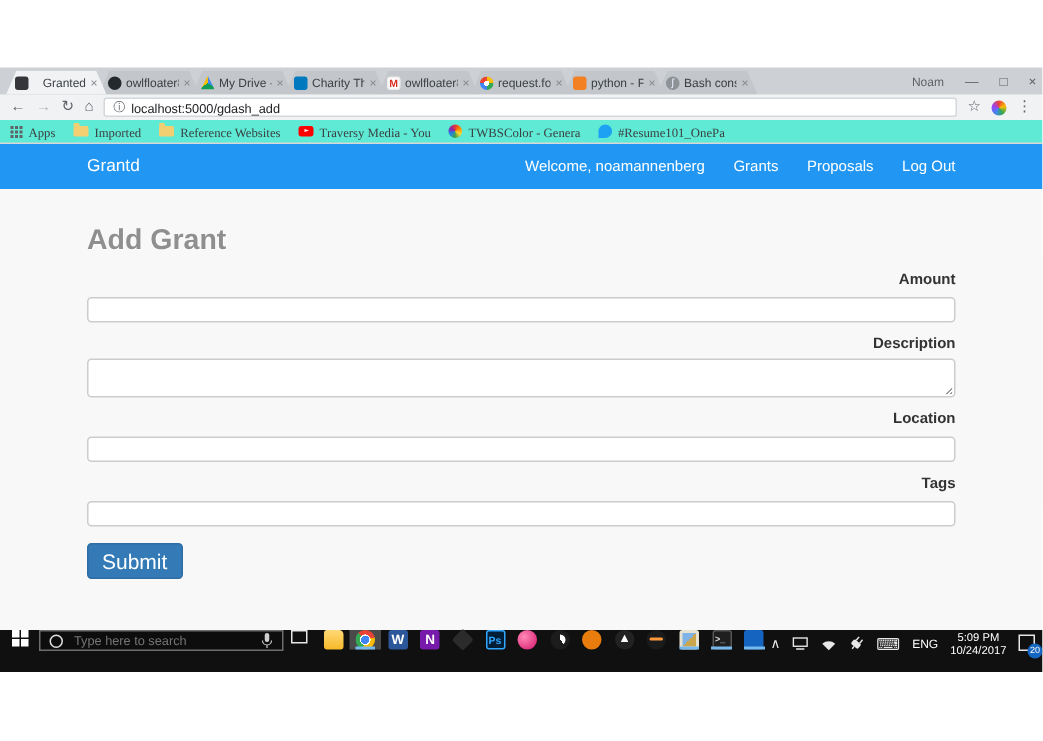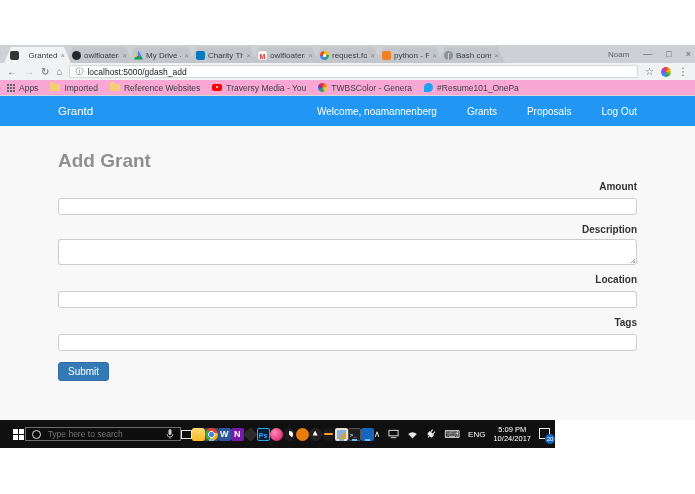--- a/index.html
+++ b/index.html
@@ -46,60 +46,60 @@
   .nav-ic { font-size:10px; color:#5f6368; line-height:17px; }
   .nav-ic.dim { color:#b4b8bc; }
   .omnibox { flex:1; height:13px; background:#fff; border:1px solid #d4d7db; border-radius:2px;
              display:flex; align-items:center; gap:4px; padding:0 5px; }
   .omni-info { font-size:8px; color:#5f6368; }
   .omni-url { font-size:8.5px; color:#202124; white-space:nowrap; }
   .ext-wheel { width:10px; height:10px; border-radius:50%;
                background:conic-gradient(#ea4335,#fbbc05,#34a853,#4285f4,#a142f4,#ea4335); }
 
   
-  .bookmarks { height:16px; background:#f9a8d4; border-bottom:1px solid #d8d8d8; display:flex; align-items:center; gap:12px; padding:0 7px; }
+  .bookmarks { height:16px; background:#5eead4; border-bottom:1px solid #d8d8d8; display:flex; align-items:center; gap:12px; padding:0 7px;font-family:Liberation Serif, serif; }
   .bm { display:flex; align-items:center; gap:4px; }
   .bm-label { font-size:8.5px; color:#3c4043; white-space:nowrap; }
   .ic-appsgrid { width:8px; height:8px; position:relative; }
   .ic-appsgrid::before { content:""; position:absolute; left:0; top:0; width:2px; height:2px; background:#5f6368;
     box-shadow:3px 0 #5f6368,6px 0 #5f6368,0 3px #5f6368,3px 3px #5f6368,6px 3px #5f6368,0 6px #5f6368,3px 6px #5f6368,6px 6px #5f6368; }
   .ic-folder { width:10px; height:7px; background:#f3cf72; border-radius:1px; position:relative; }
   .ic-folder::before { content:""; position:absolute; top:-2px; left:0; width:4px; height:2px; background:#f3cf72; border-radius:1px 1px 0 0; }
   .ic-youtube { width:10px; height:7px; background:#f00; border-radius:2px; position:relative; }
   .ic-youtube::before { content:""; position:absolute; left:4px; top:2px; border-left:3px solid #fff; border-top:1.5px solid transparent; border-bottom:1.5px solid transparent; }
   .ic-colorwheel { width:9px; height:9px; border-radius:50%;
                    background:conic-gradient(#e53935,#fb8c00,#fdd835,#43a047,#1e88e5,#8e24aa,#e53935); }
   .ic-twitter { width:9px; height:9px; border-radius:50% 50% 50% 0; background:#1da1f2; }
 
   
   .navbar { height:30px; background:#2196f3; display:flex; align-items:center; }
   .navbar-inner { margin:0 58px; width:579px; display:flex; align-items:center; }
   .brand { font-size:11.5px; color:#fff; font-weight:normal; }
-  .nav-links { margin-left:auto; display:flex; align-items:center; gap:30px; }
+  .nav-links { margin-left:auto; display:flex; align-items:center; gap:19px; }
   .nav-link { font-size:10px; color:#fff; white-space:nowrap; }
 
   
   .page { height:294px; background:#f8f8f8; }
   .container { margin:0 58px; width:579px; }
   .page-title { font-size:19px; font-weight:bold; color:#8f8f8f; margin:0; padding-top:24px;
                 text-shadow:0.5px 0.5px 0 #fff; }
   .fgroup { margin-top:9px; }
   .flabel { display:block; font-size:10px; font-weight:bold; color:#333; margin-bottom:4px;text-align:right; }
   .fctl { width:100%; height:17px; border:1px solid #ccc; border-radius:3px; background:#fff; padding:0 5px; font-size:10px; color:#333; outline:none; }
   .fctl-ta-wrap { position:relative; }
   .fctl-ta { width:100%; height:26px; border:1px solid #ccc; border-radius:3px; background:#fff; padding:2px 5px; font-size:10px; color:#333; resize:none; outline:none; display:block; }
   .grip { position:absolute; right:2px; bottom:2px; width:6px; height:6px;
           background:repeating-linear-gradient(135deg, transparent 0 1px, #9a9a9a 1px 2px);
           clip-path:polygon(100% 0, 100% 100%, 0 100%); }
-  .submit-btn { margin-top:11px; background:#337ab7; border:1px solid #2e6da4; color:#fff; font-size:10px;
+  .submit-btn { margin-top:11px; background:#337ab7; border:1px solid #2e6da4; color:#fff; font-size:14px;
                 padding:3px 9px; border-radius:3px; font-family:inherit; }
 
   
-  .taskbar { position:absolute; top:420px; left:0; width:555px; height:28px; background:#101010;
-             display:flex; align-items:center;padding-left:12px; }
+  .taskbar { position:absolute; top:420px; left:0; width:695px; height:28px; background:#101010;
+             display:flex; align-items:flex-start; }
   .tb-start { width:28px; display:flex; align-items:center; justify-content:center; }
   .win-logo { width:11px; height:11px; display:grid; grid-template-columns:5px 5px; grid-template-rows:5px 5px; gap:1px; }
   .win-logo span { background:#fff; }
   .tb-search { width:172px; background:#0d0d0d; border:1px solid #6e6e6e; display:flex; align-items:center; gap:5px; padding:0 6px; }
   .cortana-ring { width:9px; height:9px; border:1.5px solid #e0e0e0; border-radius:50%; flex:none; }
   .tb-search input { flex:1; min-width:0; background:transparent; border:none; outline:none; color:#c9c9c9; font-size:8.5px; font-family:inherit; }
   .tb-taskview { width:24px; display:flex; align-items:center; justify-content:center; }
   .tv-ic { width:11px; height:9px; border:1px solid #e8e8e8; background:transparent; }
   .tk { width:23px; display:flex; align-items:center; justify-content:center; position:relative; }
   .tk.active { background:#4a4a4a; }

